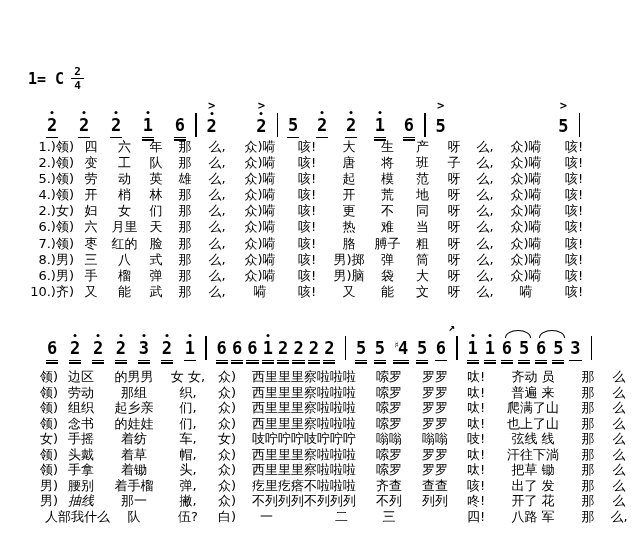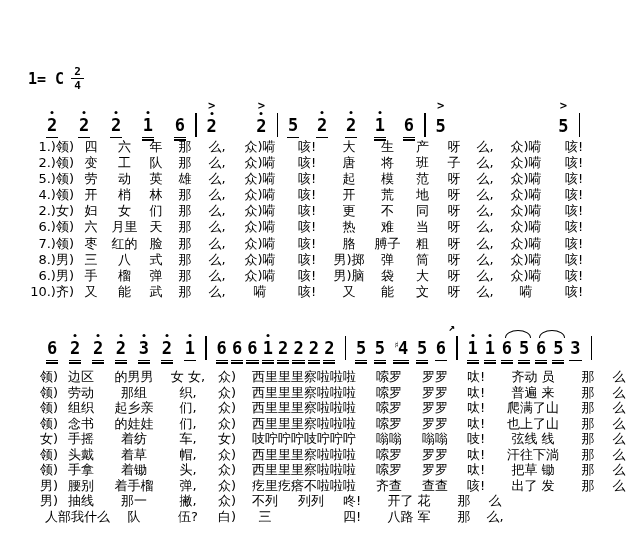--- a/index.html
+++ b/index.html
@@ -412,37 +412,39 @@
         <span class="cell" style="width: 124px;">疙里疙瘩不啦啦啦</span>
         <span class="cell" style="width: 46px;">齐查</span>
         <span class="cell" style="width: 46px;">查查</span>
         <span class="cell" style="width: 36px;">咳!</span>
         <span class="cell" style="width: 78px;">出了 发</span>
         <span class="cell" style="width: 32px;">那</span>
         <span class="cell" style="width: 30px;">么</span>
       </div>
       <div class="lyr-row">
         <span class="cell lbl" style="width: 40px;">男)</span>
-        <span class="cell" style="width: 46px;">抽线</span>
+        <span class="cell" style="width: 46px; font-style: italic;">抽线</span>
         <span class="cell" style="width: 60px;">那一</span>
         <span class="cell" style="width: 48px;">撇,</span>
         <span class="cell" style="width: 30px;">众)</span>
+        <span class="cell" style="width: 124px;">不列列列不列列列</span>
         <span class="cell" style="width: 46px;">不列</span>
         <span class="cell" style="width: 46px;">列列</span>
         <span class="cell" style="width: 36px;">咚!</span>
         <span class="cell" style="width: 78px;">开了 花</span>
         <span class="cell" style="width: 32px;">那</span>
         <span class="cell" style="width: 30px;">么</span>
       </div>
       <div class="lyr-row">
         <span class="cell lbl" style="width: 40px;">人</span>
         <span class="cell" style="width: 46px;">部我什么</span>
         <span class="cell" style="width: 60px;">队</span>
         <span class="cell" style="width: 48px;">伍?</span>
         <span class="cell" style="width: 30px;">白)</span>
+        <span class="cell" style="width: 124px;">一               二</span>
         <span class="cell" style="width: 46px;">三</span>
         <span class="cell" style="width: 46px;"></span>
         <span class="cell" style="width: 36px;">四!</span>
         <span class="cell" style="width: 78px;">八路 军</span>
         <span class="cell" style="width: 32px;">那</span>
         <span class="cell" style="width: 30px;">么,</span>
       </div>
     </div>
 
 </div>

